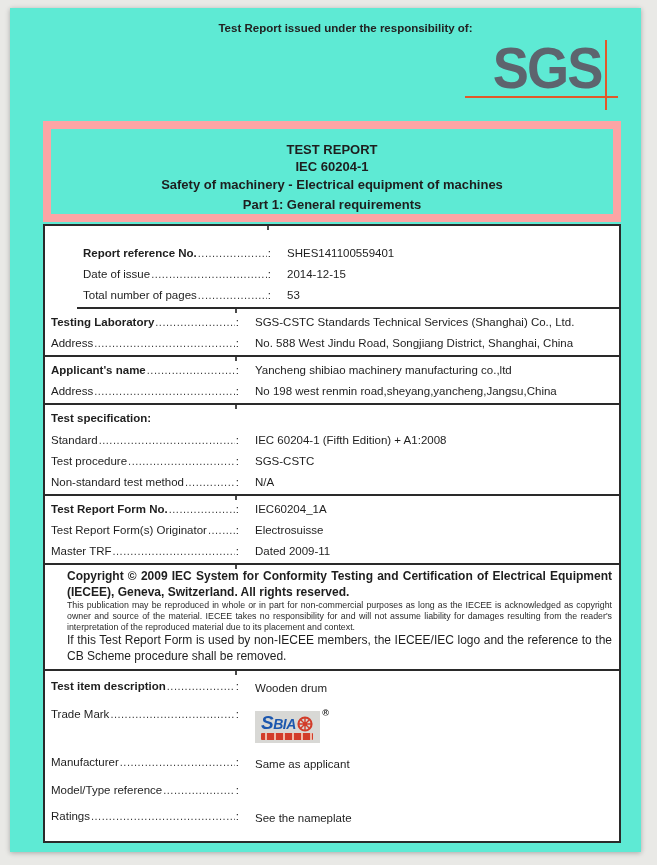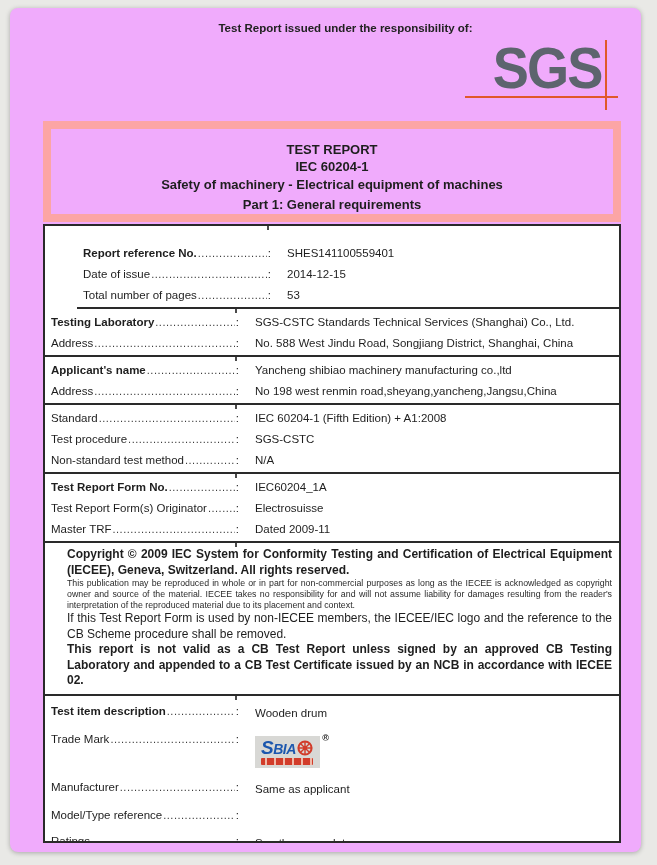--- a/index.html
+++ b/index.html
@@ -5,21 +5,21 @@
   html,body{margin:0;padding:0;}
   body{
     width:657px;height:865px;overflow:hidden;
     background:#e9e9e6;
     font-family:"Liberation Sans","DejaVu Sans",sans-serif;
     color:#1e1e1e;
     -webkit-font-smoothing:antialiased;
   }
   .card{
     position:absolute;left:10px;top:8px;width:631px;height:844px;
-    background:#f0abfc;border-radius:8px;
+    background:#5eead4;border-radius:0;
     box-shadow:0 1px 5px rgba(0,0,0,.28);
   }
   
   .hdr-note{
     position:absolute;top:14px;left:0;width:100%;
     text-align:center;font-weight:bold;font-size:11.5px;color:#222;
     padding-left:40px;box-sizing:border-box;
   }
   
   .sgs-text{
@@ -154,20 +154,21 @@
         <div class="lab">
             <span class="lt">Address</span>
             <span class="leader">..............................................................................................................</span>
             <span class="colon">:</span>
           </div>
         <div class="val">No 198 west renmin road,sheyang,yancheng,Jangsu,China</div>
       </div>
     </div>
 
     <div class="sec">
+      <div class="sec-hdr">Test specification:</div>
       <div class="row">
         <div class="lab">
             <span class="lt">Standard</span>
             <span class="leader">..............................................................................................................</span>
             <span class="colon">:</span>
           </div>
         <div class="val">IEC 60204-1 (Fifth Edition) + A1:2008</div>
       </div>
       <div class="row">
         <div class="lab">
@@ -211,21 +212,20 @@
             <span class="colon">:</span>
           </div>
         <div class="val">Dated 2009-11</div>
       </div>
     </div>
 
     <div class="sec copy">
       <p class="cp-bold">Copyright © 2009 IEC System for Conformity Testing and Certification of Electrical Equipment (IECEE), Geneva, Switzerland. All rights reserved.</p>
       <p class="cp-small">This publication may be reproduced in whole or in part for non-commercial purposes as long as the IECEE is acknowledged as copyright owner and source of the material. IECEE takes no responsibility for and will not assume liability for damages resulting from the reader's interpretation of the reproduced material due to its placement and context.</p>
       <p class="cp-norm">If this Test Report Form is used by non-IECEE members, the IECEE/IEC logo and the reference to the CB Scheme procedure shall be removed.</p>
-      <p class="cp-bold">This report is not valid as a CB Test Report unless signed by an approved CB Testing Laboratory and appended to a CB Test Certificate issued by an NCB in accordance with IECEE 02.</p>
     </div>
 
     <div class="sec sec-g">
       <div class="row">
         <div class="lab">
             <span class="lt bold">Test item description</span>
             <span class="leader">..............................................................................................................</span>
             <span class="colon">:</span>
           </div>
         <div class="val">Wooden drum</div>

